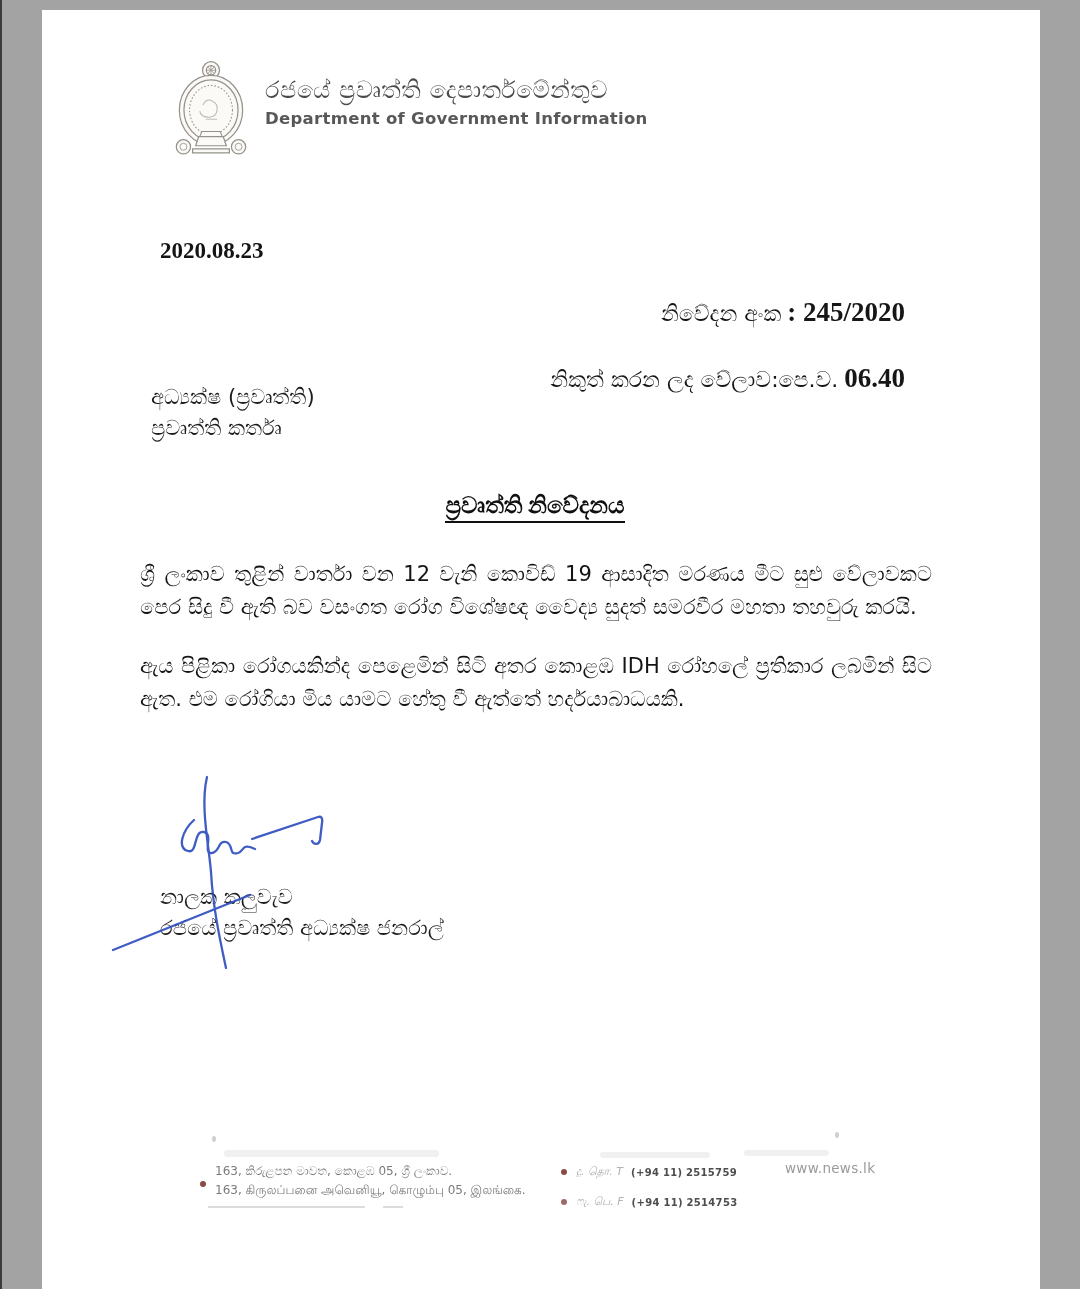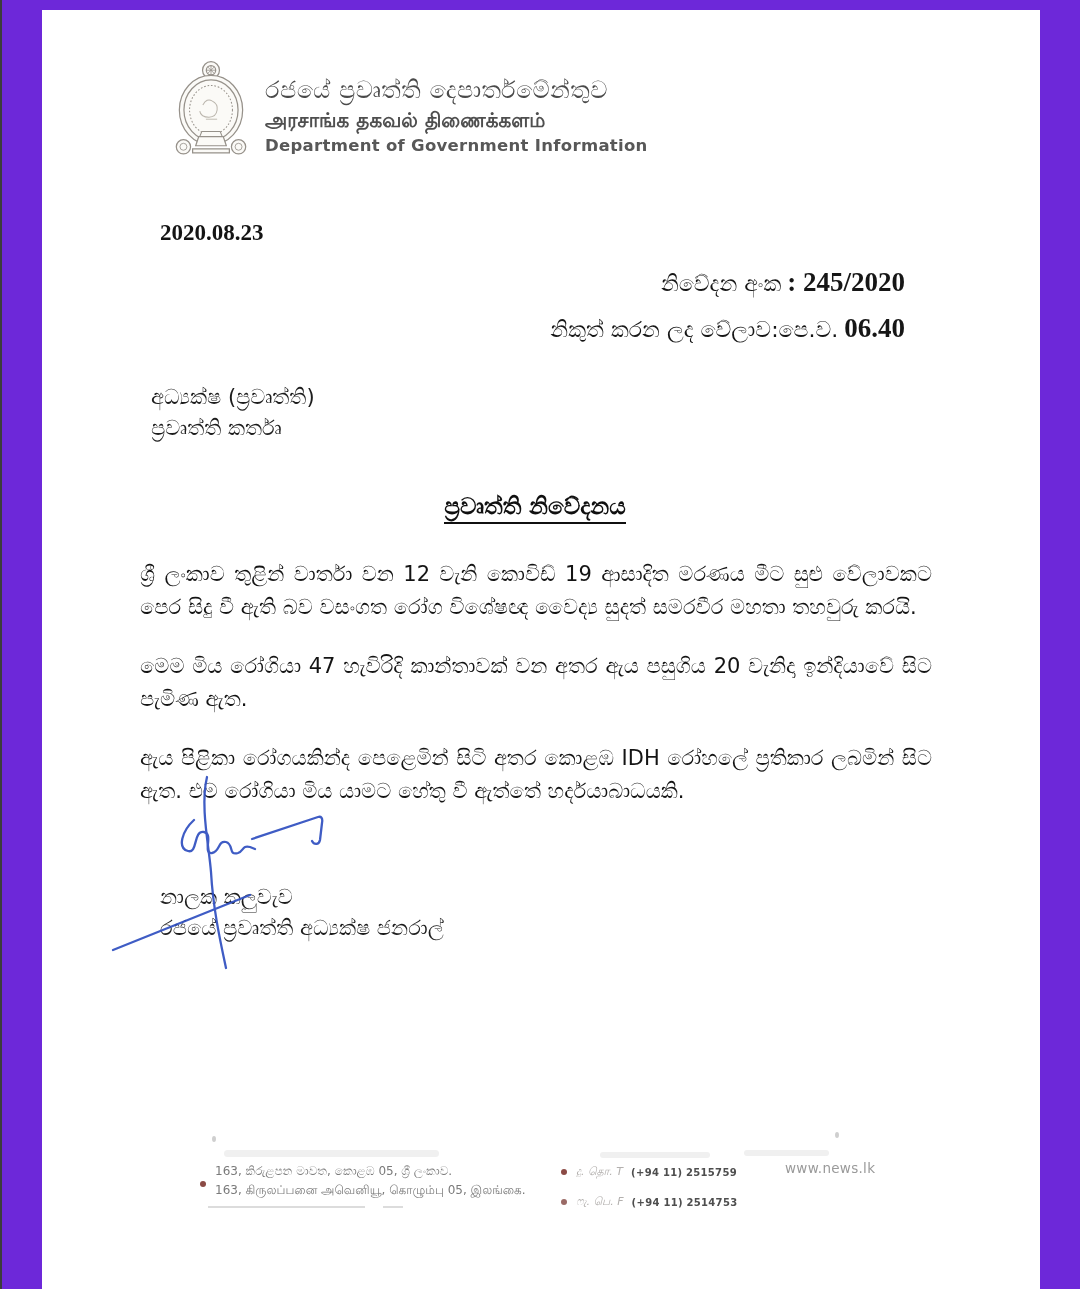--- a/index.html
+++ b/index.html
@@ -1,41 +1,41 @@
 <!DOCTYPE html>
 <html><head>
 <meta charset="utf-8">
 <style>
   html,body{margin:0;padding:0;background:#e9eaec;}
   .canvas{
     position:relative;width:1080px;height:1289px;overflow:hidden;
-    background:#6d28d9;
+    background:#a3a3a3;
     font-family:"DejaVu Sans",sans-serif;
   }
   .edge-line{position:absolute;left:0;top:0;width:2px;height:100%;background:#3c3c3c;}
   .page{
     position:absolute;left:42px;top:10px;width:998px;height:1279px;
     background:#ffffff;
   }
   
   .emblem{position:absolute;left:133px;top:50px;width:72px;height:98px;}
   .dept{position:absolute;left:223px;top:66px;line-height:1.2;color:#4f4f4f;}
   .dept-si{font-size:24px;letter-spacing:.5px;color:#4a4a4a;}
   .dept-ta{font-size:20px;font-weight:bold;margin-top:3px;color:#4f4f4f;}
   .dept-en{font-size:16.5px;font-weight:bold;margin-top:4px;color:#585858;letter-spacing:.3px;}
   
-  .date{position:absolute;left:118px;top:210px;font-family:"Liberation Serif",serif;
+  .date{position:absolute;left:118px;top:228px;font-family:"Liberation Serif",serif;
         font-weight:bold;font-size:23px;color:#141414;}
   .meta{position:absolute;right:135px;top:250px;text-align:right;color:#161616;}
-  .meta-line{font-size:22px;line-height:44px;white-space:nowrap;}
+  .meta-line{font-size:22px;line-height:24px;white-space:nowrap;margin-top:40px;}
   .meta-val{font-family:"Liberation Serif",serif;font-weight:bold;font-size:27px;margin-left:6px;}
   
   .addressee{position:absolute;left:109px;top:372px;font-size:21px;line-height:31px;color:#1d1d1d;}
   
-  .title-wrap{position:absolute;left:98px;top:483px;width:790px;text-align:center;}
+  .title-wrap{position:absolute;left:98px;top:483px;width:790px;text-align:center;font-family:Liberation Serif, serif;}
   .title{display:inline-block;font-size:23px;font-weight:bold;color:#101010;
          border-bottom:2.5px solid #101010;padding-bottom:2px;}
   
   .bodytext{position:absolute;left:98px;top:548px;width:792px;}
   .bodytext p{margin:0 0 27px 0;font-size:21px;line-height:32.5px;color:#141414;text-align:justify;}
   
   .sig-text{position:absolute;left:118px;top:872px;font-size:21px;line-height:31px;color:#1c1c1c;}
   .sig-ink{position:absolute;left:60px;top:758px;width:280px;height:220px;pointer-events:none;}
   
   .footer-smudge{position:absolute;background:#f0f0f0;border-radius:4px;}
@@ -71,21 +71,20 @@
       <circle cx="8" cy="85" r="3.4" stroke-width=".8"></circle>
       <circle cx="62" cy="85" r="7" fill="#fbfaf7"></circle>
       <circle cx="62" cy="85" r="3.4" stroke-width=".8"></circle>
       <path d="M23,75 h24 l3,9 h-30 z" fill="#fbfaf7"></path>
       <path d="M17,87 h36 v4 h-36 z" fill="#fbfaf7"></path>
       <path d="M26,70 h18 l2,5 h-22 z" fill="#fbfaf7" stroke-width="1"></path>
     </svg>
 
     <div class="dept">
       <div class="dept-si">රජයේ ප්‍රවෘත්ති දෙපාර්තමේන්තුව</div>
-      <div class="dept-ta">அரசாங்க தகவல் திணைக்களம்</div>
       <div class="dept-en">Department of Government Information</div>
     </div>
 
     <div class="date">2020.08.23</div>
 
     <div class="meta">
       <div class="meta-line">
         <span>නිවේදන අංක</span><span class="meta-val">: 245/2020</span>
       </div>
       <div class="meta-line">
@@ -97,21 +96,20 @@
       <div>අධ්‍යක්ෂ (ප්‍රවෘත්ති)</div>
       <div>ප්‍රවෘත්ති කර්තෘ</div>
     </div>
 
     <div class="title-wrap">
       <span class="title">ප්‍රවෘත්ති නිවේදනය</span>
     </div>
 
     <div class="bodytext">
       <p>ශ්‍රී ලංකාව තුළින් වාර්තා වන 12 වැනි කොවිඩ් 19 ආසාදිත මරණය මීට සුළු වේලාවකට පෙර සිදු වී ඇති බව වසංගත රෝග විශේෂඥ වෛද්‍ය සුදත් සමරවීර මහතා තහවුරු කරයි.</p>
-      <p>මෙම මිය රෝගියා 47 හැවිරිදි කාන්තාවක් වන අතර ඇය පසුගිය 20 වැනිදා ඉන්දියාවේ සිට පැමිණ ඇත.</p>
       <p>ඇය පිළිකා රෝගයකින්ද පෙළෙමින් සිටි අතර කොළඹ IDH රෝහලේ ප්‍රතිකාර ලබමින් සිට ඇත. එම රෝගියා මිය යාමට හේතු වී ඇත්තේ හර්දයාබාධයකි.</p>
     </div>
 
     <div class="sig-text">
       <div>නාලක කලුවැව</div>
       <div>රජයේ ප්‍රවෘත්ති අධ්‍යක්ෂ ජනරාල්</div>
     </div>
 
     <svg class="sig-ink" viewBox="0 0 280 220" fill="none" stroke="#2f4fc0" stroke-width="2.3" stroke-linecap="round" stroke-linejoin="round" opacity="0.92">
       <path d="M105,9 C98,38 107,78 109,104 C111,140 118,172 124,200"></path>

